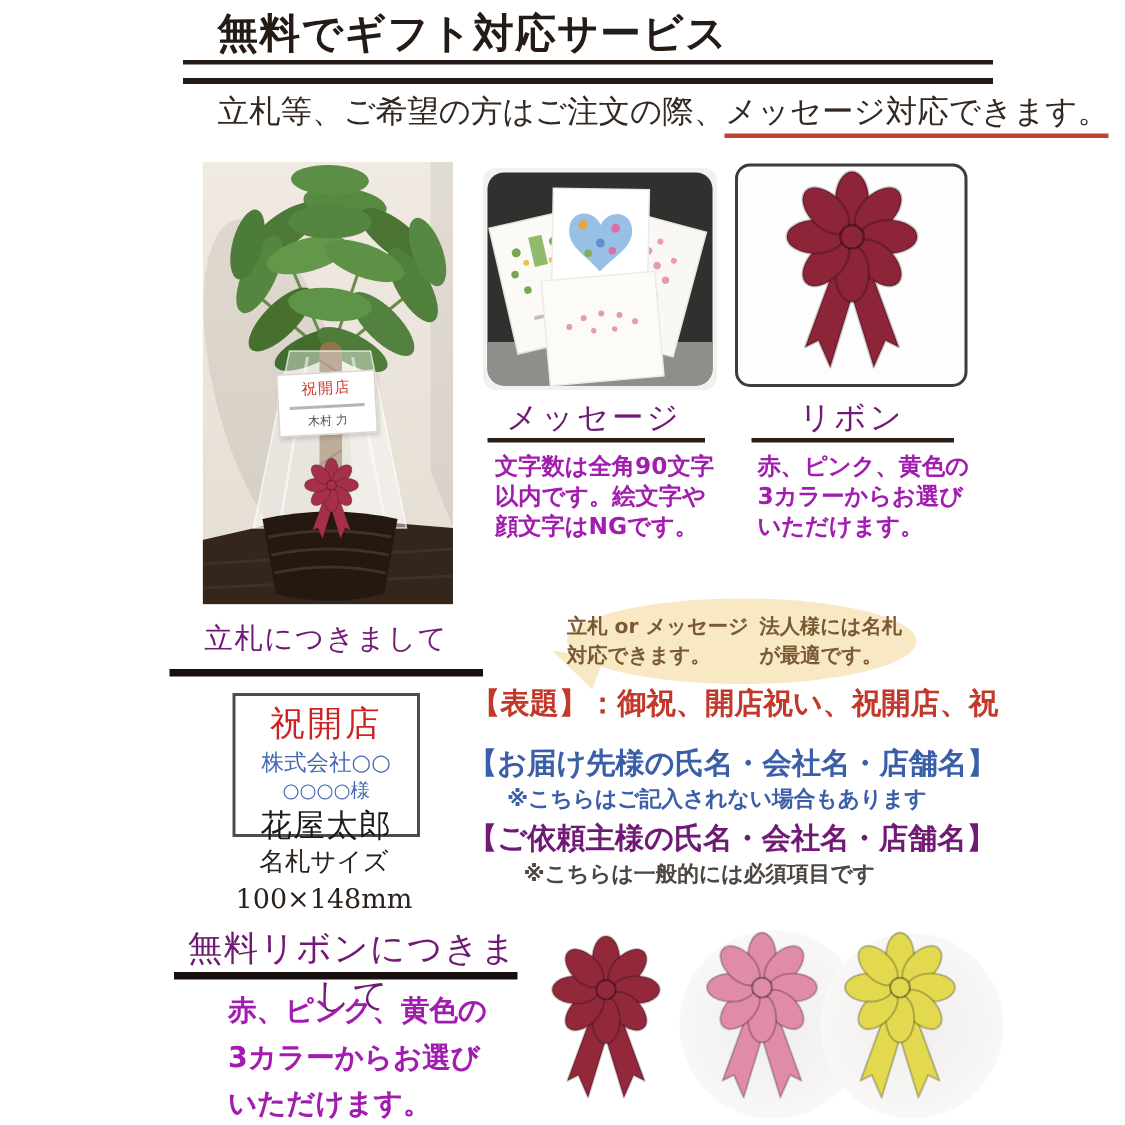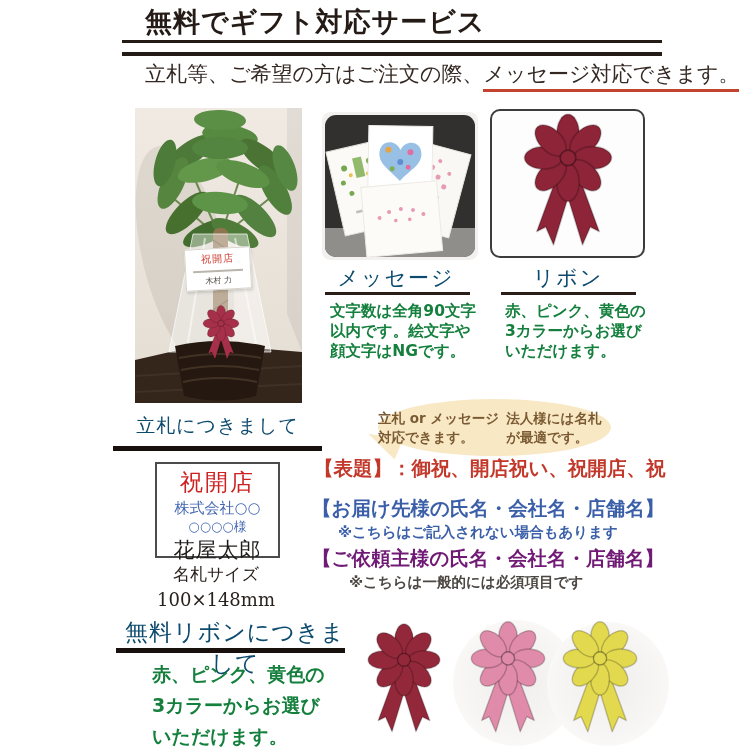--- a/index.html
+++ b/index.html
@@ -22,23 +22,23 @@
     background:#fdfdfd;display:flex;align-items:center;justify-content:center;box-sizing:border-box;}
 
   
   .plant-tag{position:absolute;left:50px;top:140px;width:64px;height:40px;background:#fff;
     border:1px solid #d9d5cd;transform:rotate(-3deg);text-align:center;box-shadow:1px 2px 3px rgba(0,0,0,.15);}
   .plant-tag .tag-title{color:#cf3b30;font-size:10px;letter-spacing:1px;margin-top:3px;}
   .plant-tag .tag-line{width:78%;height:2px;background:#b9b5ad;margin:4px auto 3px;}
   .plant-tag .tag-name{color:#55504a;font-size:8px;}
 
   
-  .sec-head{position:absolute;text-align:center;font-size:21px;color:#0c4a6e;letter-spacing:2px;}
+  .sec-head{position:absolute;text-align:center;font-size:21px;color:#701a75;letter-spacing:2px;}
   .sec-rule{position:absolute;height:3px;background:#2b1e18;}
-  .sec-text{position:absolute;font-size:15.5px;font-weight:bold;color:#15803d;line-height:20px;}
+  .sec-text{position:absolute;font-size:15.5px;font-weight:bold;color:#a21caf;line-height:20px;}
   #msg-head{left:322px;top:264px;width:148px;}
   #msg-rule{left:325px;top:292px;width:145px;}
   #msg-text{left:330px;top:301px;}
   #rib-head{left:498px;top:264px;width:140px;}
   #rib-rule{left:501px;top:292px;width:135px;}
   #rib-text{left:505px;top:301px;}
 
   
   #tate-head{left:113px;top:413px;width:209px;font-size:19px;letter-spacing:1px;}
   #tate-rule{left:113px;top:446px;width:209px;height:5px;background:#17100c;}

